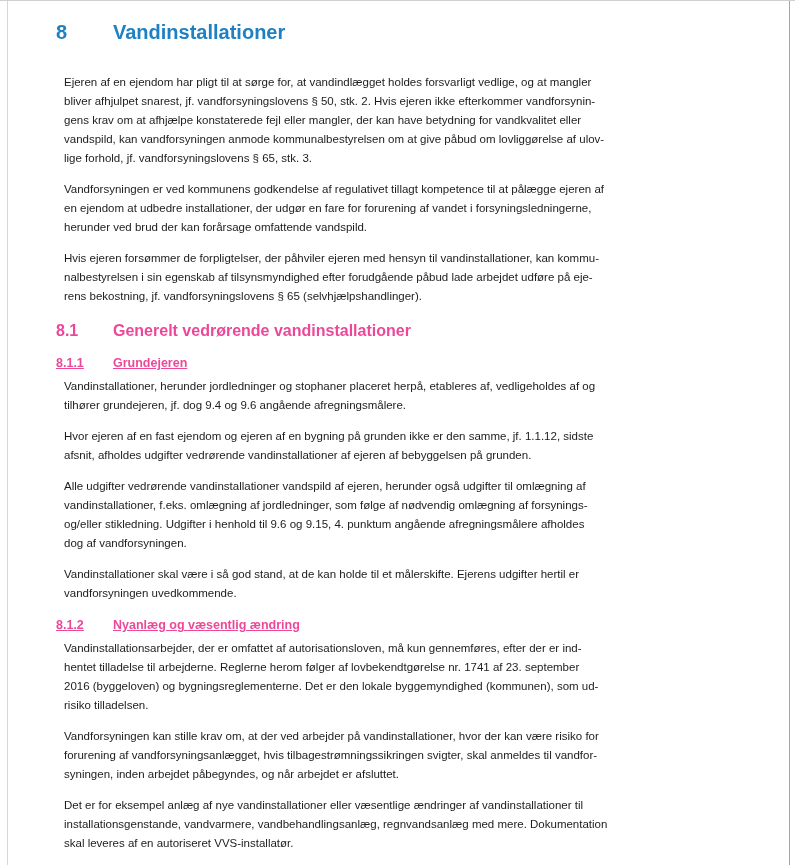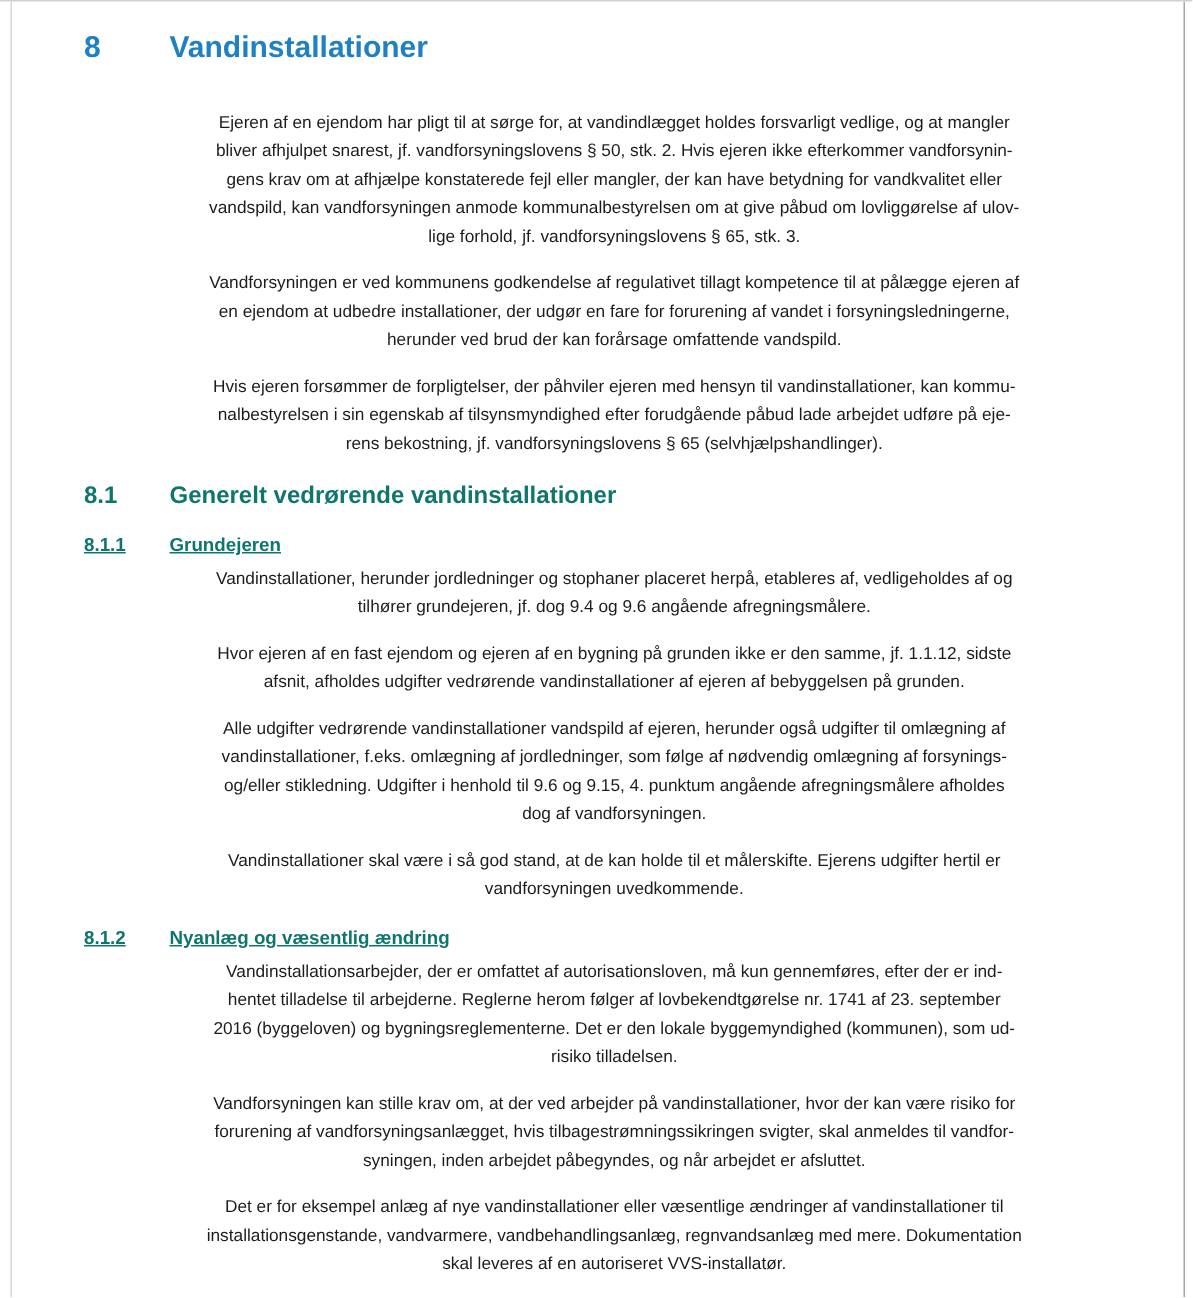--- a/index.html
+++ b/index.html
@@ -28,21 +28,21 @@
 
   .content {
     position: relative;
     padding: 18px 40px 0 56px;
     color: #1c1c1c;
   }
 
   .heading {
     display: flex;
     font-weight: bold;
-    color: #0f766e;
+    color: #ec4899;
   }
   .heading .h-num {
     width: 57px;
     flex: 0 0 57px;
   }
   .h1 {
     font-size: 20px;
     line-height: 26px;
     margin: 0 0 28px 0;
     color: #1f80c4;
@@ -59,21 +59,20 @@
     text-decoration: underline;
   }
 
   .para {
     margin: 0 0 12px 8px;
     font-size: 11.5px;
   }
   .para .line {
     line-height: 19px;
     white-space: pre;
-    text-align: center;
   }
 </style>
 </head>
 <body>
 
 <div class="frame">
   <div class="edge edge-left"></div>
   <div class="edge edge-right"></div>
   <div class="content" id="doc-content">
       <div class="heading h1">

